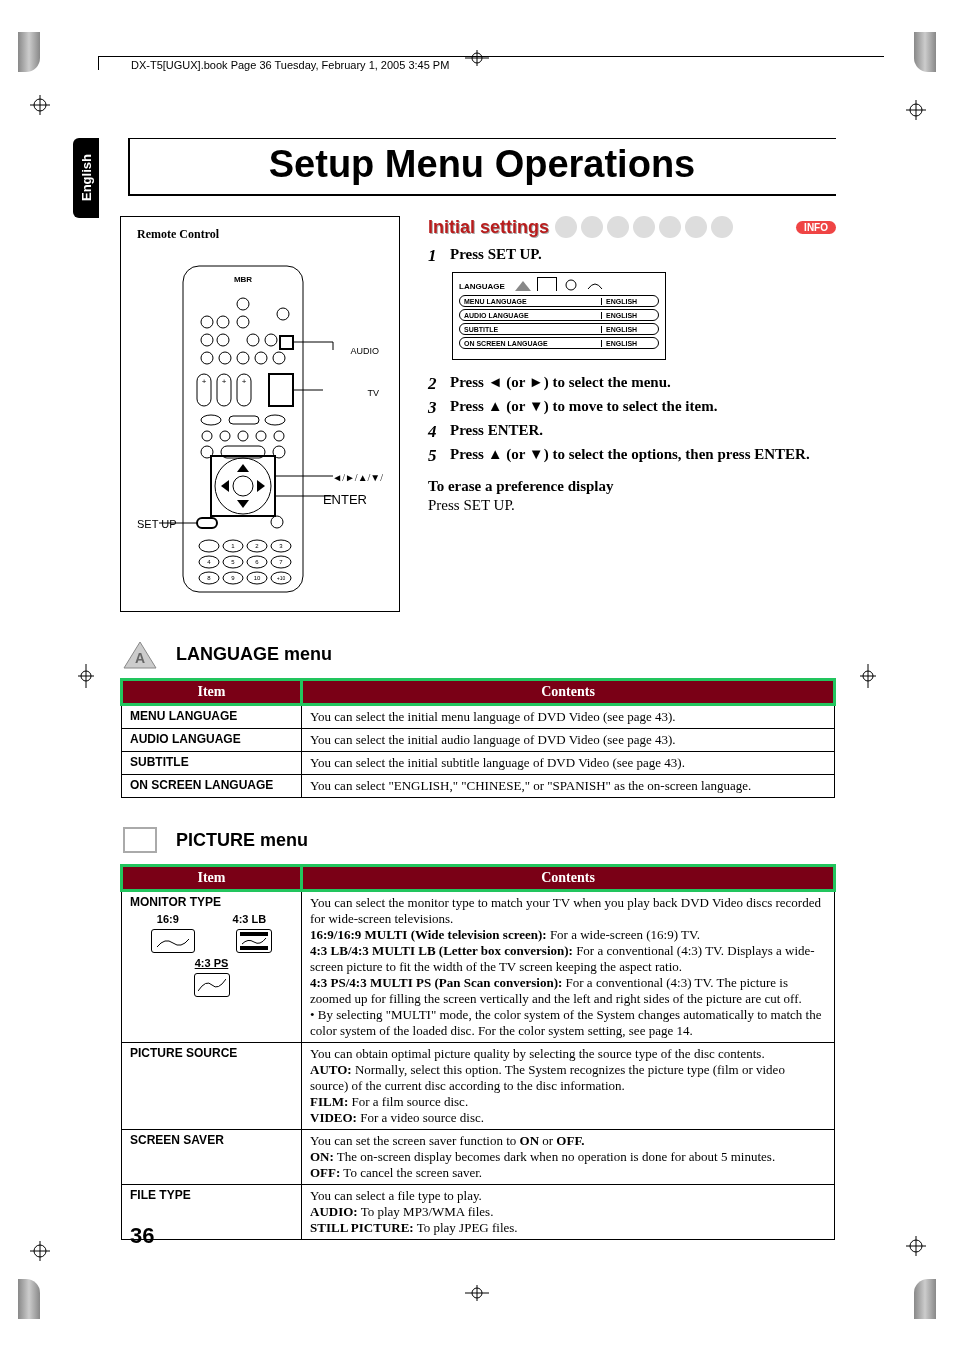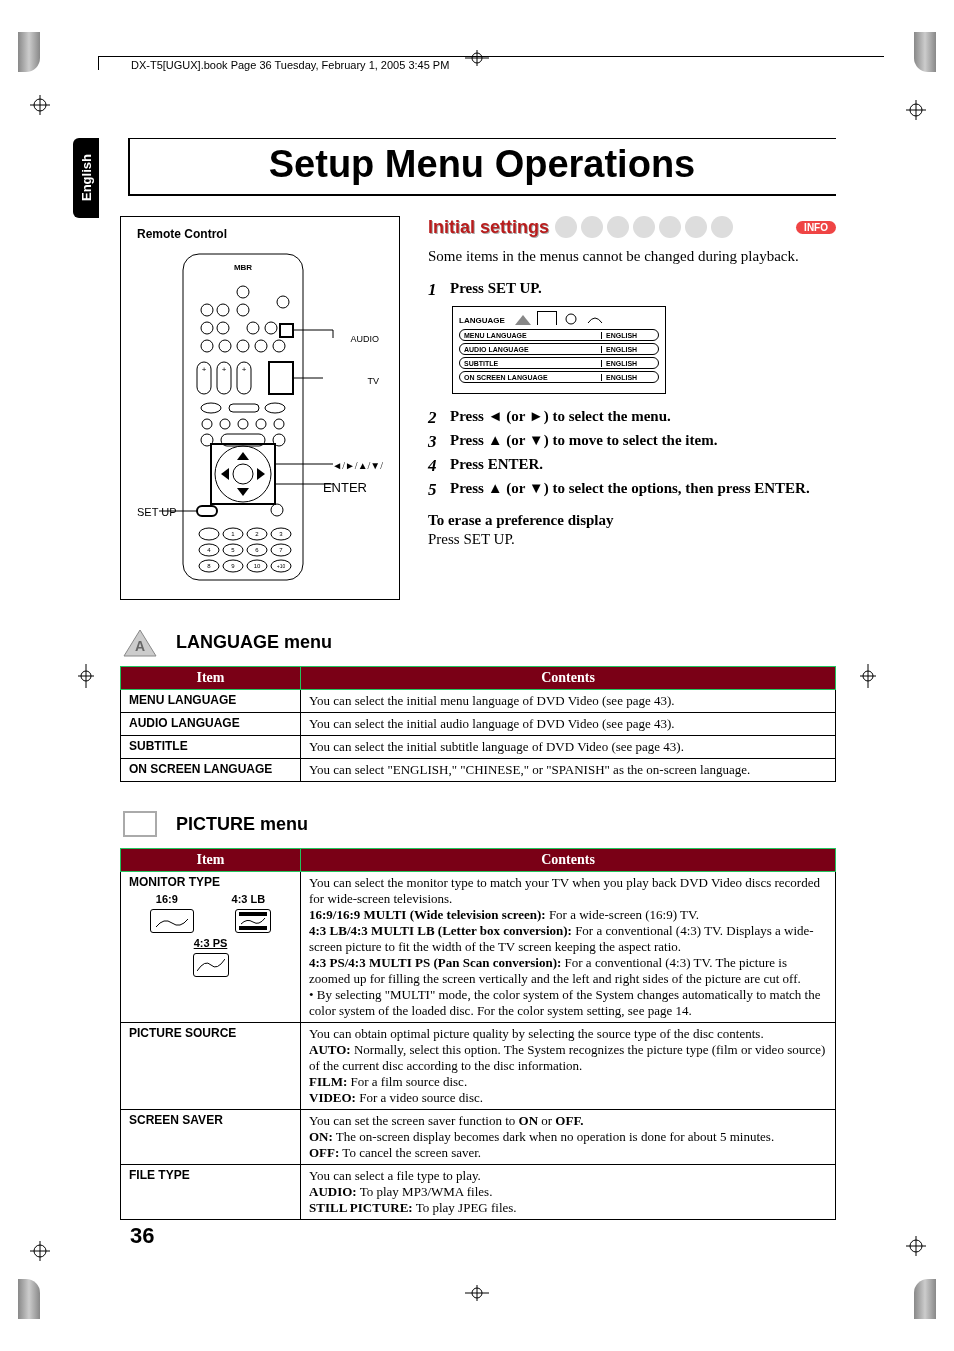--- a/index.html
+++ b/index.html
@@ -86,21 +86,21 @@
   }
 
   .top-grid { display: flex; gap: 28px; }
   .remote-box {
     width: 280px;
     border: 1px solid #000;
     padding: 10px 16px 12px;
     font-family: Arial, sans-serif;
     font-size: 12px;
   }
-  .remote-title { font-weight: bold; margin-bottom: 11px; }
+  .remote-title { font-weight: bold; margin-bottom: 22px; font-family: Liberation Serif, serif; }
   .remote-svg-wrap { position: relative; }
   .remote-label-audio { position: absolute; top: 82px; right: 4px; font-size: 9px; font-family: Arial, sans-serif; }
   .remote-label-tv { position: absolute; top: 124px; right: 4px; font-size: 9px; font-family: Arial, sans-serif; }
   .remote-label-arrows { position: absolute; top: 208px; right: 0px; font-size: 10px; line-height: 1.1; word-break: break-all; }
   .remote-label-enter { position: absolute; top: 228px; right: 16px; font-size: 13px; }
   .remote-label-setup { position: absolute; top: 254px; left: 0; font-size: 11px; }
 
   .right-col { flex: 1; }
   .section-row { display: flex; align-items: center; gap: 6px; margin-bottom: 8px; }
   .section-hd {
@@ -140,21 +140,21 @@
   .erase-hd { font-weight: bold; font-size: 15px; margin-top: 12px; }
 
   .menu-section { margin-top: 26px; }
   .menu-head { display: flex; align-items: center; gap: 16px; margin-bottom: 8px; }
   .menu-icon { width: 40px; height: 32px; display: flex; align-items: center; justify-content: center; }
   .menu-title { font-family: Arial, sans-serif; font-weight: bold; font-size: 18px; }
 
   table.menu-table { width: 100%; border-collapse: collapse; font-size: 13px; }
   table.menu-table th {
     background: #7a0016; color: #fff; font-weight: bold; font-size: 14px;
-    padding: 3px 6px; border: 1px solid #22c55e; 
+    padding: 3px 6px; border: 3px solid #22c55e; 
   }
   table.menu-table td { border: 1px solid #000; padding: 3px 8px; vertical-align: top; }
   table.menu-table td.item { font-family: Arial, sans-serif; font-weight: bold; font-size: 12px; width: 180px; }
   .monitor-sub { font-family: Arial, sans-serif; font-weight: bold; font-size: 11px; display: flex; justify-content: space-around; margin-top: 4px; }
   .monitor-imgs { display: flex; justify-content: space-around; margin-top: 4px; }
   .mon-box { width: 36px; height: 24px; border: 1px solid #000; border-radius: 3px; display: flex; align-items: center; justify-content: center; }
   .page-num { position: absolute; bottom: 102px; left: 130px; font-family: Arial, sans-serif; font-weight: bold; font-size: 22px; }
 
   .tri { font-family: Liberation Serif, serif; }
 </style>
@@ -325,21 +325,20 @@
           <div class="dot"></div>
             <div class="dot"></div>
             <div class="dot"></div>
             <div class="dot"></div>
             <div class="dot"></div>
             <div class="dot"></div>
             <div class="dot"></div>
         </div>
         <span class="info-badge">INFO</span>
       </div>
-      <div class="body-text">Some items in the menus cannot be changed during playback.</div>
 
       <div class="step">
           <span class="step-num">1</span>
           <span class="step-text"><strong>Press SET UP.</strong></span>
         </div>
 
       <div class="osd-box">
         <div class="osd-tabs">
           <span class="osd-tabname">LANGUAGE</span>
           <svg class="osd-tab-icon">

